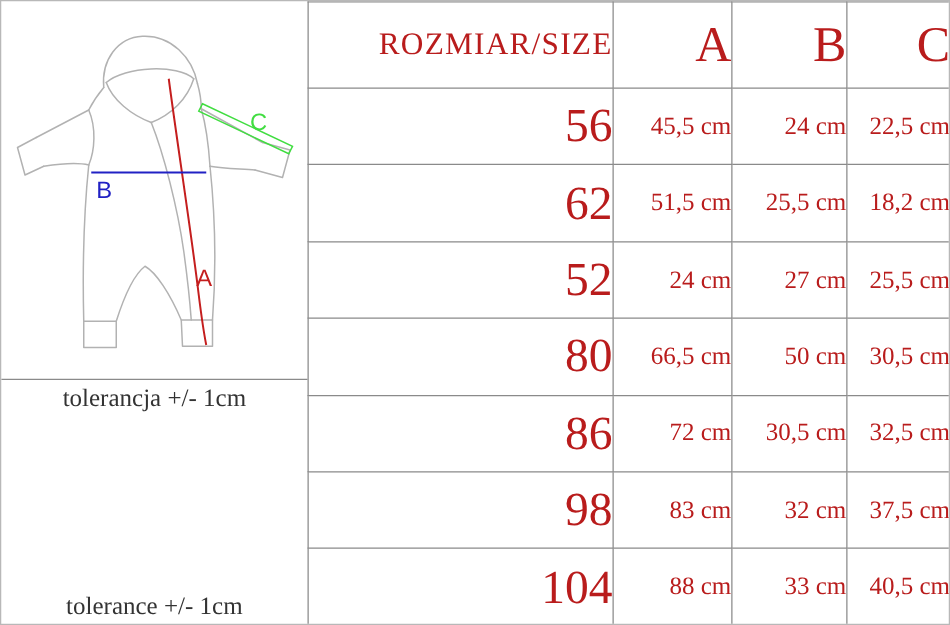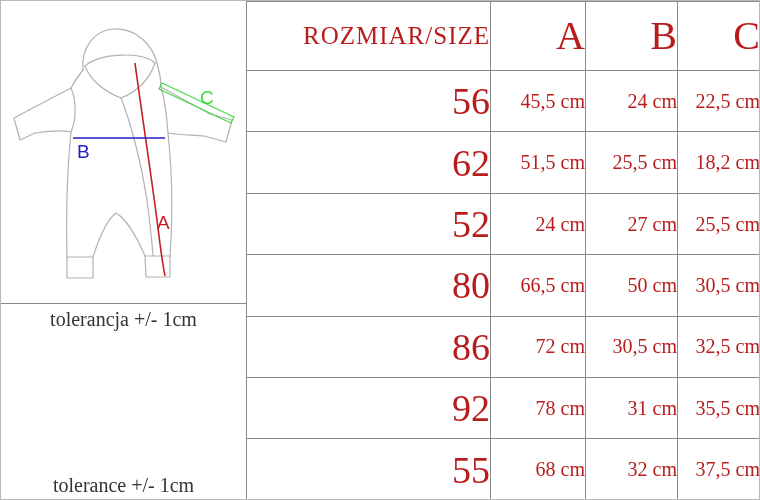--- a/index.html
+++ b/index.html
@@ -132,27 +132,27 @@
       <td class="c-val">50 cm</td>
       <td class="c-val">30,5 cm</td>
     </tr>
     <tr class="data-row">
       <td class="c-size">86</td>
       <td class="c-val">72 cm</td>
       <td class="c-val">30,5 cm</td>
       <td class="c-val">32,5 cm</td>
     </tr>
     <tr class="data-row">
-      <td class="c-size">92</td>
-      <td class="c-val">78 cm</td>
-      <td class="c-val">31 cm</td>
-      <td class="c-val">35,5 cm</td>
+      <td class="c-size">98</td>
+      <td class="c-val">83 cm</td>
+      <td class="c-val">32 cm</td>
+      <td class="c-val">37,5 cm</td>
     </tr>
     <tr class="data-row">
-      <td class="c-size">55</td>
-      <td class="c-val">68 cm</td>
-      <td class="c-val">32 cm</td>
-      <td class="c-val">37,5 cm</td>
+      <td class="c-size">104</td>
+      <td class="c-val">88 cm</td>
+      <td class="c-val">33 cm</td>
+      <td class="c-val">40,5 cm</td>
     </tr>
   </tbody>
     </table>
 
 </div>
 
 </body></html>

